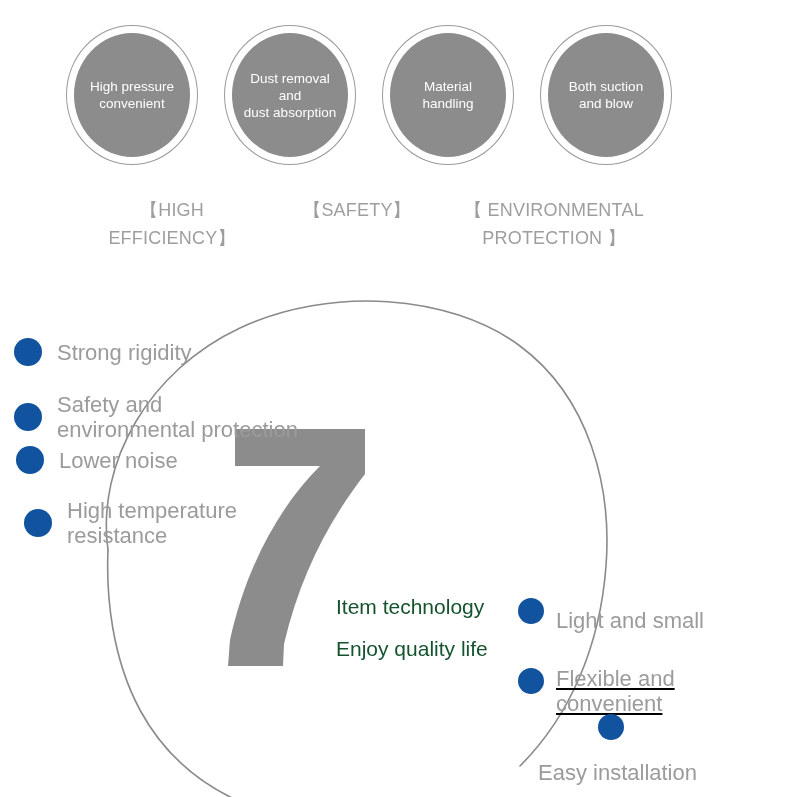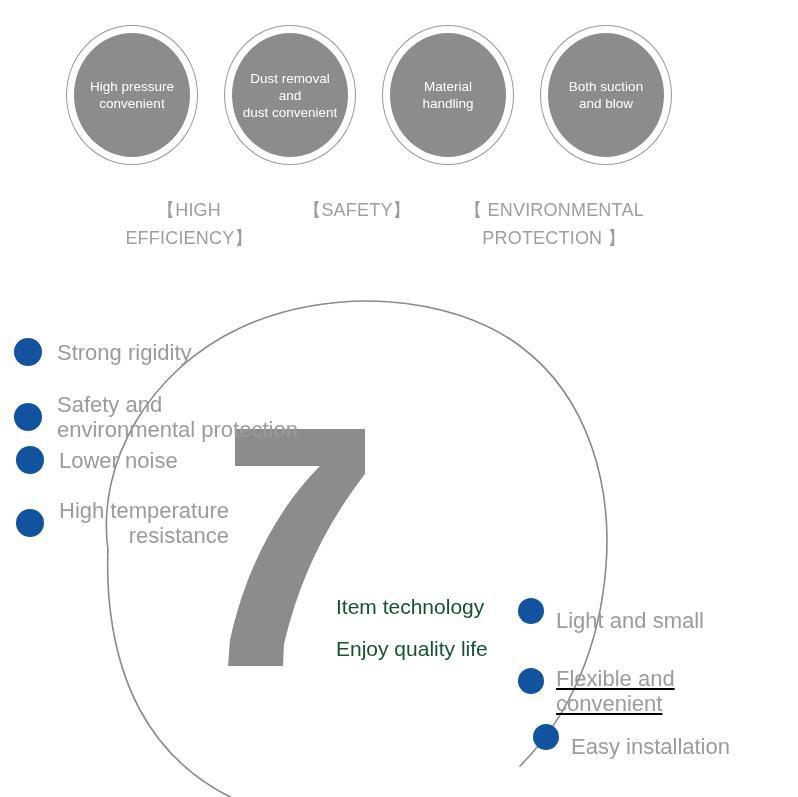--- a/index.html
+++ b/index.html
@@ -69,21 +69,21 @@
   }
   .feature-caption {
     position: absolute;
     color: #9e9e9e;
     font-size: 18px;
     line-height: 28px;
     text-align: center;
     white-space: pre-line;
     letter-spacing: 0.2px;
   }
-  .cap-0 { left: 89px;  top: 0px;  width: 200px; }
+  .cap-0 { left: 72px;  top: 0px;  width: 200px; }
   .cap-1 { left: 262px; top: 0px;  width: 190px; }
   .cap-2 { left: 434px; top: 0px;  width: 240px; }
 
   
   #ring-diagram {
     position: absolute;
     left: 0;
     top: 266px;
     width: 798px;
     height: 531px;
@@ -145,43 +145,43 @@
     line-height: 25px;
     white-space: pre-line;
   }
   #right-bullets .bullet-dot { width: 26px; height: 26px; }
   #right-bullets .bullet-text { margin-left: 12px; margin-top: 20px; }
 
   
   #left-bullets .row-0 { top: 0px;   left: 0; }
   #left-bullets .row-1 { top: 54px;  left: 0; }
   #left-bullets .row-2 { top: 108px; left: 2px; justify-content: flex-end; }
-  #left-bullets .row-3 { top: 160px; left: 2px; text-align: right; }
+  #left-bullets .row-3 { top: 160px; left: 10px; }
 
   
   #right-bullets .row-0 { top: 0px;  left: 0; }
   #right-bullets .row-1 { top: 58px; left: 0; text-decoration: underline; }
-  #right-bullets .row-2 { top: 126px; left: 15px; }
+  #right-bullets .row-2 { top: 126px; left: 8px; flex-direction: column; }
 </style>
 </head>
 <body>
 
 <div id="feature-circles">
 
   <div class="feature-circle fc-0">
     <div class="inner">
       <span class="label">High pressure
 convenient</span>
     </div>
   </div>
 
   <div class="feature-circle fc-1">
     <div class="inner">
       <span class="label">Dust removal and
-dust convenient</span>
+dust absorption</span>
     </div>
   </div>
 
   <div class="feature-circle fc-2">
     <div class="inner">
       <span class="label">Material
 handling</span>
     </div>
   </div>
 

